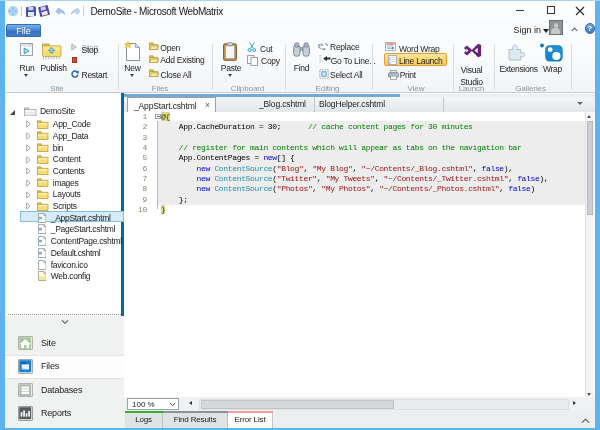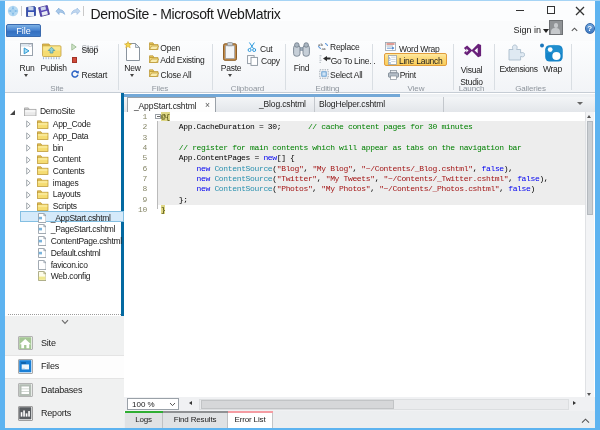--- a/index.html
+++ b/index.html
@@ -7,21 +7,21 @@
 body { font-family:"Liberation Sans", sans-serif; background:#fff; position:relative; color:#1e1e1e; }
 .abs { position:absolute; }
 svg { display:block; }
 
 #bL { left:0; top:0; width:4.5px; height:430px; background:#5db3f0; }
 #bR { left:594.5px; top:0; width:5.5px; height:430px; background:#5db3f0; }
 #bB { left:0; top:428px; width:600px; height:2px; background:#5db3f0; }
 #bT { left:0; top:0; width:600px; height:1px; background:#a6d4f5; }
 
 #title { left:4.5px; top:1px; width:590px; height:20px; background:#fcfdfe; }
-.ttxt { font-size:14px; letter-spacing:-0.38px; color:#1a1a1a; }
+.ttxt { font-size:10px; letter-spacing:-0.38px; color:#1a1a1a; }
 
 #tabrow { left:4.5px; top:21px; width:590px; height:20px; background:#fafbfc; }
 #filetab { left:1.5px; top:2.5px; width:35px; height:13px; border-radius:2px 2px 0 0;
   background:linear-gradient(#7cb0e4, #4a86d2 45%, #3570c0 60%, #3f7ecc); border:1px solid #3a6aae;
   color:#fff; font-size:9px; text-align:center; line-height:12px; }
 .rtab { top:0px; height:20px; font-size:11px; text-align:center; color:#222;margin-top:37px; }
 #hometab { left:39.5px; width:33px; background:#fff; border:1px solid #c9ced4; border-bottom:none; border-radius:2px 2px 0 0; line-height:19px; }
 
 #ribbon { left:4.5px; top:41px; width:590px; height:51.5px; background:linear-gradient(#fcfdfe, #f2f4f7); border-bottom:1px solid #c6cdd5; }
 .gsep { position:absolute; top:3px; width:1px; height:46px; background:#d9dee3; }

